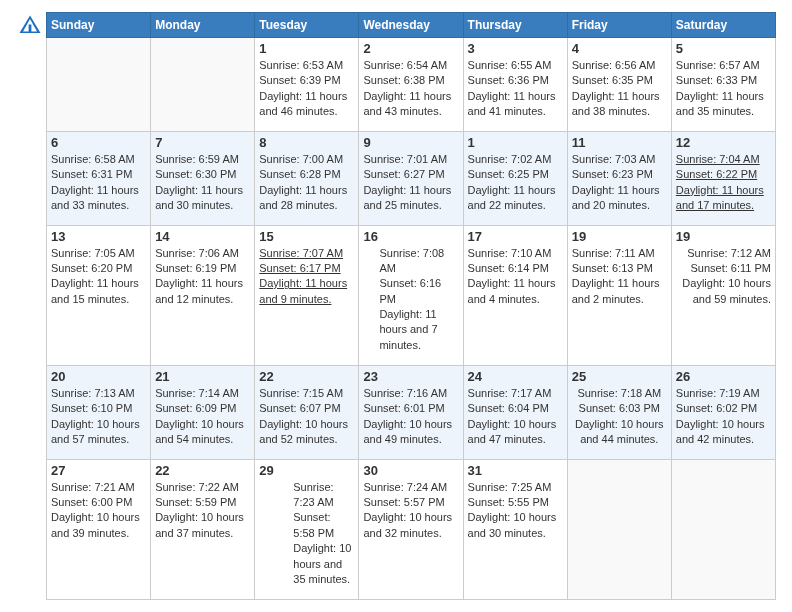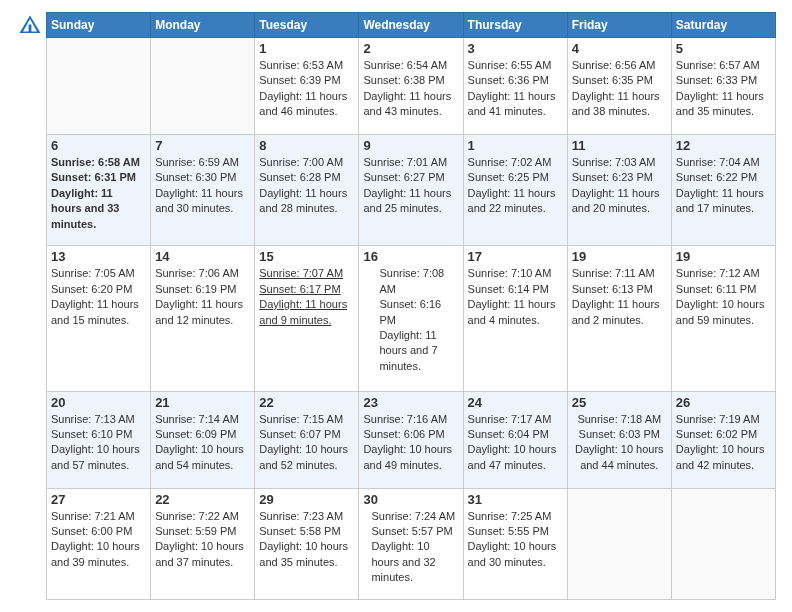--- a/index.html
+++ b/index.html
@@ -160,21 +160,21 @@
           <td>
             <span class="day-number">5</span>
             <div class="day-info" style="white-space: pre-line;">Sunrise: 6:57 AM
 Sunset: 6:33 PM
 Daylight: 11 hours and 35 minutes.</div>
           </td>
         </tr>
         <tr class="alt-row">
           <td>
             <span class="day-number">6</span>
-            <div class="day-info" style="white-space: pre-line; font-weight: bold;">Sunrise: 6:58 AM
+            <div class="day-info" style="white-space: pre-line;">Sunrise: 6:58 AM
 Sunset: 6:31 PM
 Daylight: 11 hours and 33 minutes.</div>
           </td>
           <td>
             <span class="day-number">7</span>
             <div class="day-info" style="white-space: pre-line;">Sunrise: 6:59 AM
 Sunset: 6:30 PM
 Daylight: 11 hours and 30 minutes.</div>
           </td>
           <td>
@@ -196,21 +196,21 @@
 Daylight: 11 hours and 22 minutes.</div>
           </td>
           <td>
             <span class="day-number">11</span>
             <div class="day-info" style="white-space: pre-line;">Sunrise: 7:03 AM
 Sunset: 6:23 PM
 Daylight: 11 hours and 20 minutes.</div>
           </td>
           <td>
             <span class="day-number">12</span>
-            <div class="day-info" style="white-space: pre-line;">Sunrise: 7:04 AM
+            <div class="day-info" style="white-space: pre-line; text-decoration: underline;">Sunrise: 7:04 AM
 Sunset: 6:22 PM
 Daylight: 11 hours and 17 minutes.</div>
           </td>
         </tr>
         <tr>
           <td>
             <span class="day-number">13</span>
             <div class="day-info" style="white-space: pre-line;">Sunrise: 7:05 AM
 Sunset: 6:20 PM
 Daylight: 11 hours and 15 minutes.</div>
@@ -240,21 +240,21 @@
 Daylight: 11 hours and 4 minutes.</div>
           </td>
           <td>
             <span class="day-number">19</span>
             <div class="day-info" style="white-space: pre-line;">Sunrise: 7:11 AM
 Sunset: 6:13 PM
 Daylight: 11 hours and 2 minutes.</div>
           </td>
           <td>
             <span class="day-number">19</span>
-            <div class="day-info" style="white-space: pre-line;">Sunrise: 7:12 AM
+            <div class="day-info" style="white-space: pre-line; text-align: right;">Sunrise: 7:12 AM
 Sunset: 6:11 PM
 Daylight: 10 hours and 59 minutes.</div>
           </td>
         </tr>
         <tr class="alt-row">
           <td>
             <span class="day-number">20</span>
             <div class="day-info" style="white-space: pre-line;">Sunrise: 7:13 AM
 Sunset: 6:10 PM
 Daylight: 10 hours and 57 minutes.</div>
@@ -267,21 +267,21 @@
           </td>
           <td>
             <span class="day-number">22</span>
             <div class="day-info" style="white-space: pre-line;">Sunrise: 7:15 AM
 Sunset: 6:07 PM
 Daylight: 10 hours and 52 minutes.</div>
           </td>
           <td>
             <span class="day-number">23</span>
             <div class="day-info" style="white-space: pre-line;">Sunrise: 7:16 AM
-Sunset: 6:06 PM
+Sunset: 6:01 PM
 Daylight: 10 hours and 49 minutes.</div>
           </td>
           <td>
             <span class="day-number">24</span>
             <div class="day-info" style="white-space: pre-line;">Sunrise: 7:17 AM
 Sunset: 6:04 PM
 Daylight: 10 hours and 47 minutes.</div>
           </td>
           <td>
             <span class="day-number">25</span>
@@ -304,27 +304,27 @@
 Daylight: 10 hours and 39 minutes.</div>
           </td>
           <td>
             <span class="day-number">22</span>
             <div class="day-info" style="white-space: pre-line;">Sunrise: 7:22 AM
 Sunset: 5:59 PM
 Daylight: 10 hours and 37 minutes.</div>
           </td>
           <td>
             <span class="day-number">29</span>
-            <div class="day-info" style="white-space: pre-line;">Sunrise: 7:23 AM
+            <div class="day-info" style="white-space: pre-line; margin-left: 34px;">Sunrise: 7:23 AM
 Sunset: 5:58 PM
 Daylight: 10 hours and 35 minutes.</div>
           </td>
           <td>
             <span class="day-number">30</span>
-            <div class="day-info" style="white-space: pre-line; margin-left: 8px;">Sunrise: 7:24 AM
+            <div class="day-info" style="white-space: pre-line;">Sunrise: 7:24 AM
 Sunset: 5:57 PM
 Daylight: 10 hours and 32 minutes.</div>
           </td>
           <td>
             <span class="day-number">31</span>
             <div class="day-info" style="white-space: pre-line;">Sunrise: 7:25 AM
 Sunset: 5:55 PM
 Daylight: 10 hours and 30 minutes.</div>
           </td>
           <td class="empty"></td>

